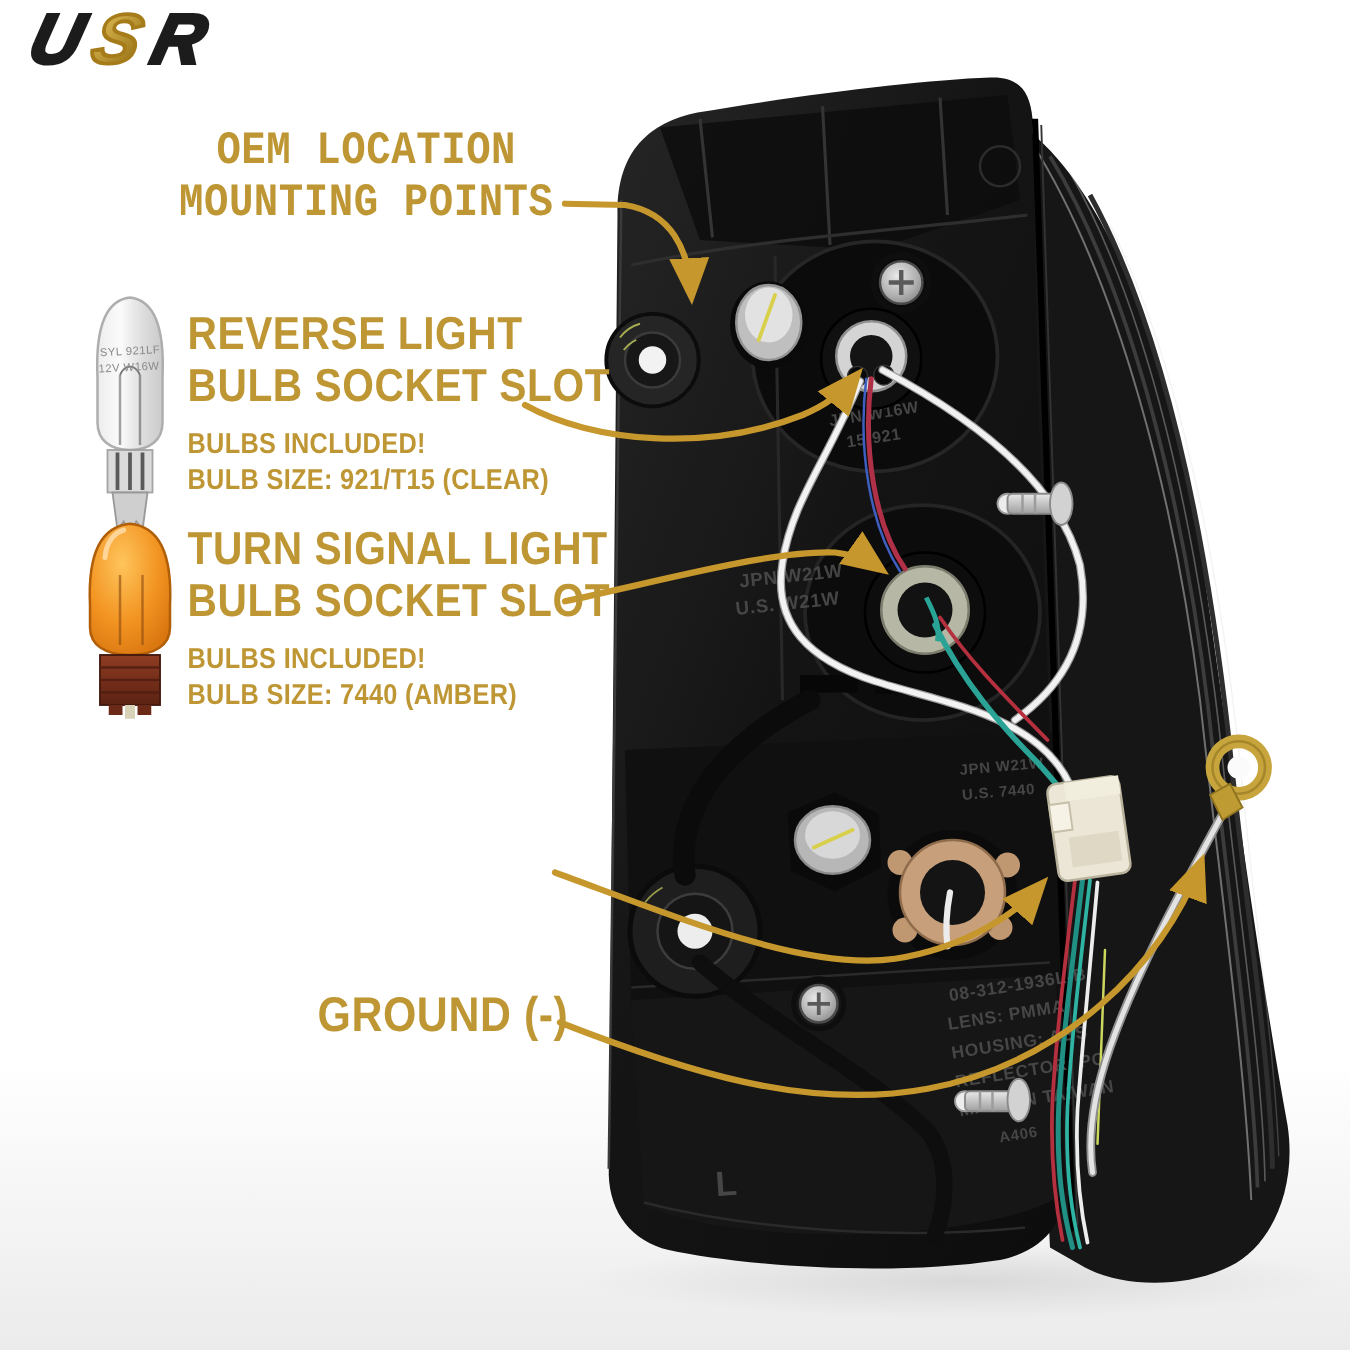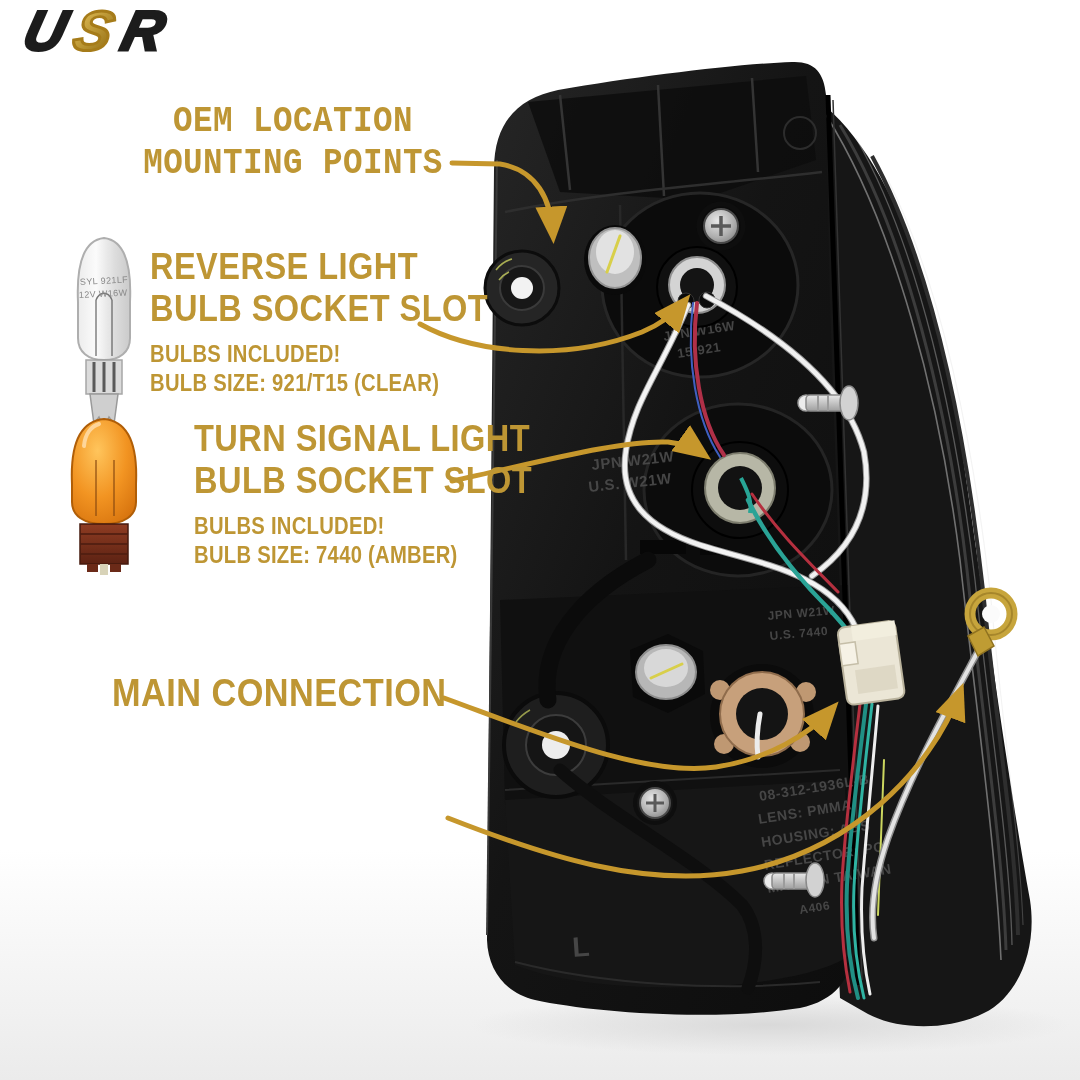--- a/index.html
+++ b/index.html
@@ -13,21 +13,21 @@
   .callout{position:absolute;color:var(--gold-text,#be9634);}
   .callout .h{font-size:37px;font-weight:bold;line-height:42px;
               transform:scaleX(.88);transform-origin:left center;white-space:nowrap;letter-spacing:.5px;}
   .callout .sub{font-size:23px;font-weight:bold;line-height:29px;
               transform:scaleX(.88);transform-origin:left center;white-space:nowrap;letter-spacing:.3px;}
   .callout.center{text-align:center;font-family:Liberation Mono, monospace;}
   .callout.center .h{transform-origin:center;}
   .callout .gap{height:10px;}
   .c-oem{left:118px;top:100px;width:350px;}
   .c-reverse{left:150px;top:246px;}
-  .c-turn{left:150px;top:418px;margin-left:44px;}
+  .c-turn{left:150px;top:418px;}
   .c-main{left:112px;top:672px;}
   .c-ground{left:254px;top:792px;}
   .c-main .h,.c-ground .h{font-size:39px;}
 
   .arrow{fill:none;stroke:var(--arrow-gold,#c6972c);stroke-width:5;stroke-linecap:round;}
   .arrowhead{fill:var(--arrow-gold,#c6972c);}
   .emboss{fill:#4d4d4d;font-family:"Liberation Sans",sans-serif;font-weight:bold;
           letter-spacing:.6px;opacity:.88;}
   .bulbprint{fill:#8a8a8a;font-family:"Liberation Sans",sans-serif;font-size:9px;letter-spacing:.4px;}
   .logo-letter{font-family:"Liberation Sans",sans-serif;font-weight:bold;font-style:italic;font-size:56px;}
@@ -292,17 +292,17 @@
   </div>
 
   <div class="callout c-turn">
     <div class="h">TURN SIGNAL LIGHT</div>
     <div class="h">BULB SOCKET SLOT</div>
     <div class="gap"></div>
     <div class="sub">BULBS INCLUDED!</div>
     <div class="sub">BULB SIZE: 7440 (AMBER)</div>
   </div>
 
-  <div class="callout c-main">
-    <div class="h">MAIN CONNECTION</div>
+
+  <div class="callout c-ground">
+    <div class="h">GROUND (-)</div>
   </div>
-
 </div>
 
 </body></html>

